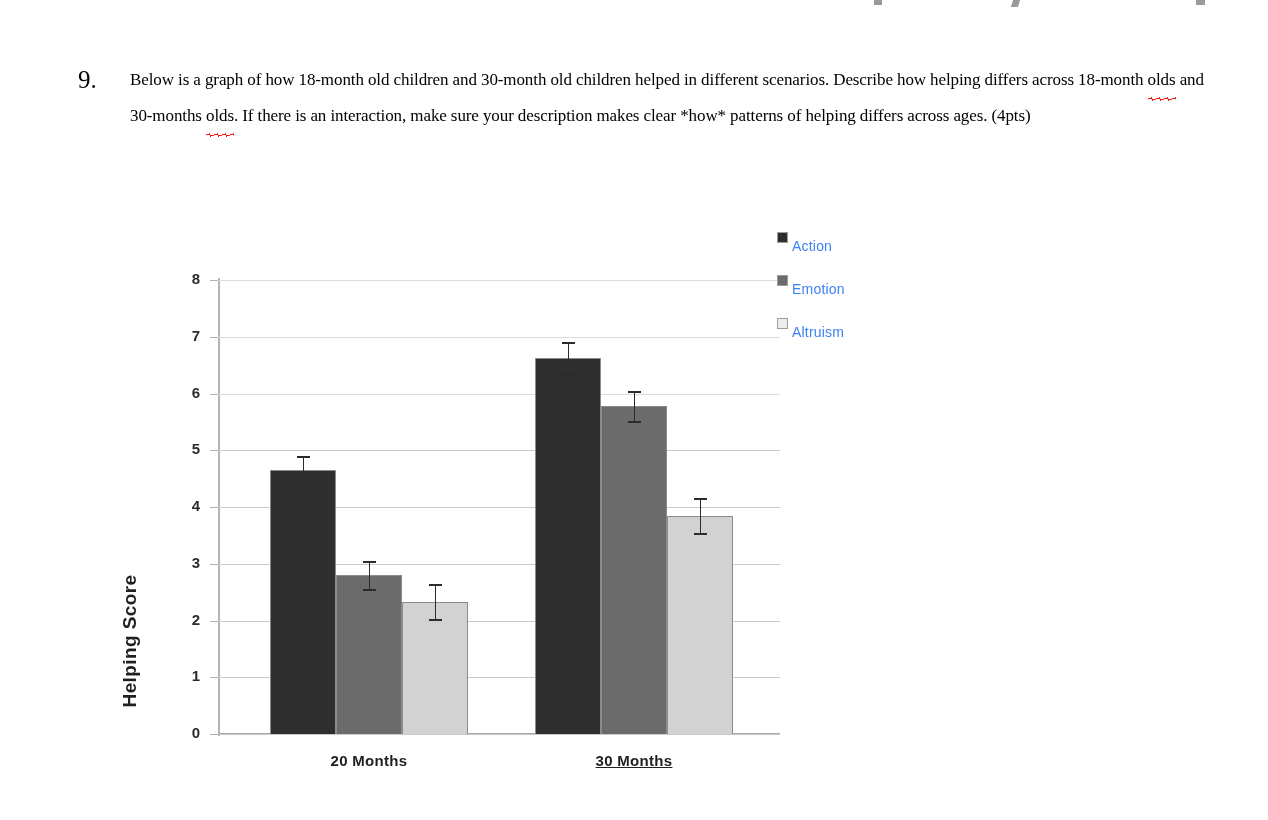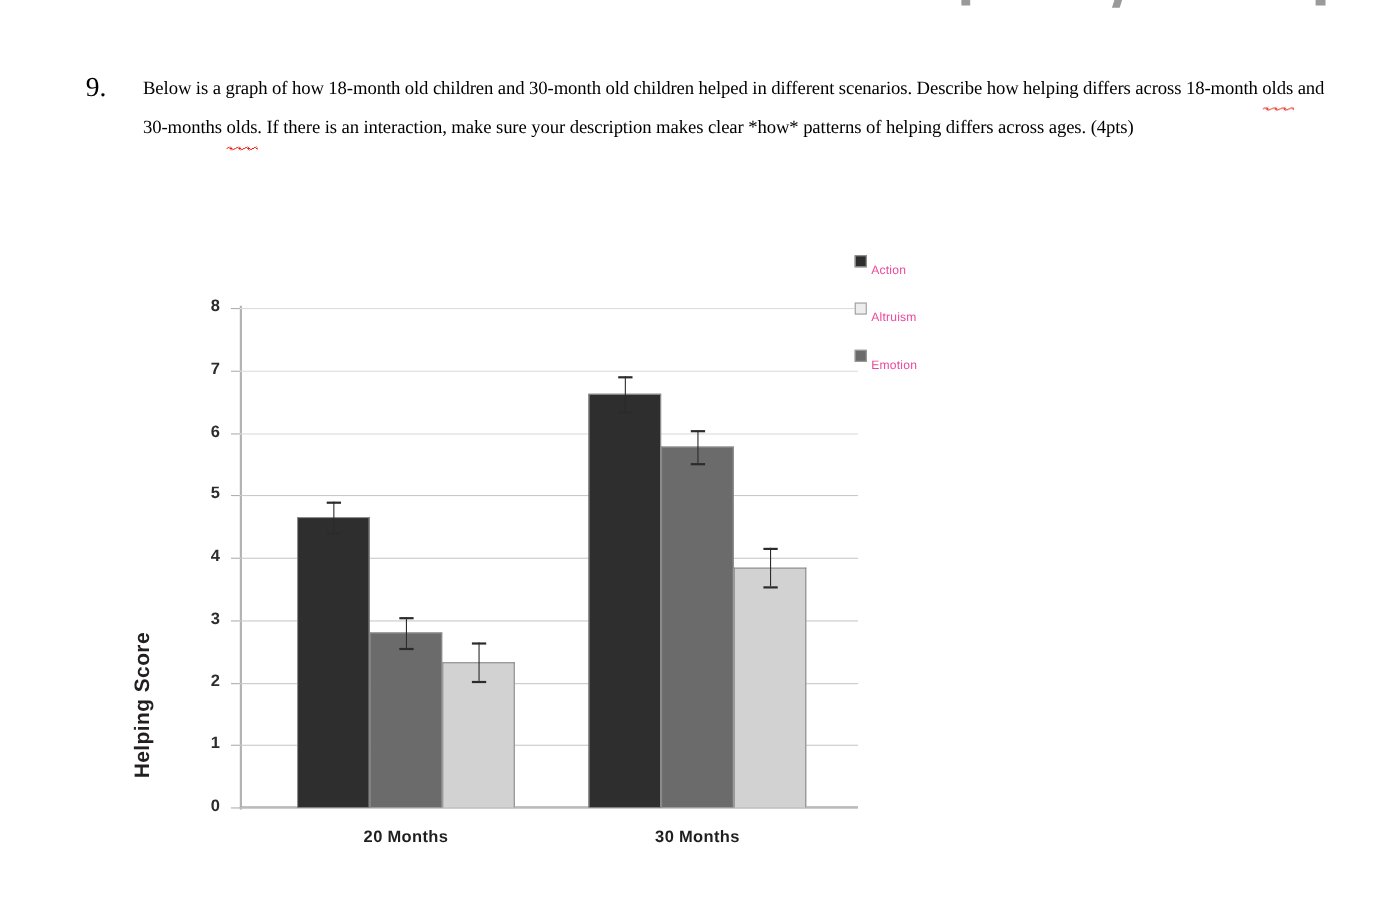--- a/index.html
+++ b/index.html
@@ -145,22 +145,22 @@
     height:43px;
   }
   .legend-swatch {
     width:11px; height:11px;
     border:1px solid #9d9d9d;
     flex:0 0 11px;
     margin-right:4px;
   }
   .legend-label {
     font-family:"Liberation Sans", sans-serif;
-    font-size:11px;
-    color:#ec4899;
+    font-size:14px;
+    color:#3b82f6;
     letter-spacing:0.2px;
     margin-top:16px;
   }
 </style>
 </head>
 <body>
 
 <div id="crop-artifacts">
   <div class="crop-mark" style="left:874px; top:0; width:8px; height:5px;"></div>
   <div class="crop-mark" style="left:1012px; top:0; width:7px; height:7px; transform:skewX(-18deg);"></div>
@@ -231,29 +231,29 @@
 <div class="tick-mark" style="top: 28px;"></div>
     <div class="tick-mark" style="top: 84.75px;"></div>
     <div class="tick-mark" style="top: 141.5px;"></div>
     <div class="tick-mark" style="top: 198.25px;"></div>
     <div class="tick-mark" style="top: 255px;"></div>
     <div class="tick-mark" style="top: 311.75px;"></div>
     <div class="tick-mark" style="top: 368.5px;"></div>
     <div class="tick-mark" style="top: 425.25px;"></div>
     <div class="tick-mark" style="top: 482px;"></div>
     <div class="x-cat-label" style="left: 249px; width: 160px;">20 Months</div>
-    <div class="x-cat-label" style="left: 514px; width: 160px;">30 Months</div>
+    <div class="x-cat-label" style="left: 514px; width: 160px; text-decoration: underline;">30 Months</div>
   </figure>
 
 <div id="legend">
     <div class="legend-item">
       <span class="legend-swatch" style="background: rgb(46, 46, 46);"></span>
       <span class="legend-label">Action</span>
     </div>
     <div class="legend-item">
+      <span class="legend-swatch" style="background: rgb(107, 107, 107);"></span>
+      <span class="legend-label">Emotion</span>
+    </div>
+    <div class="legend-item">
       <span class="legend-swatch" style="background: rgb(237, 237, 237);"></span>
       <span class="legend-label">Altruism</span>
     </div>
-    <div class="legend-item">
-      <span class="legend-swatch" style="background: rgb(107, 107, 107);"></span>
-      <span class="legend-label">Emotion</span>
-    </div>
   </div>
 
 </body></html>

